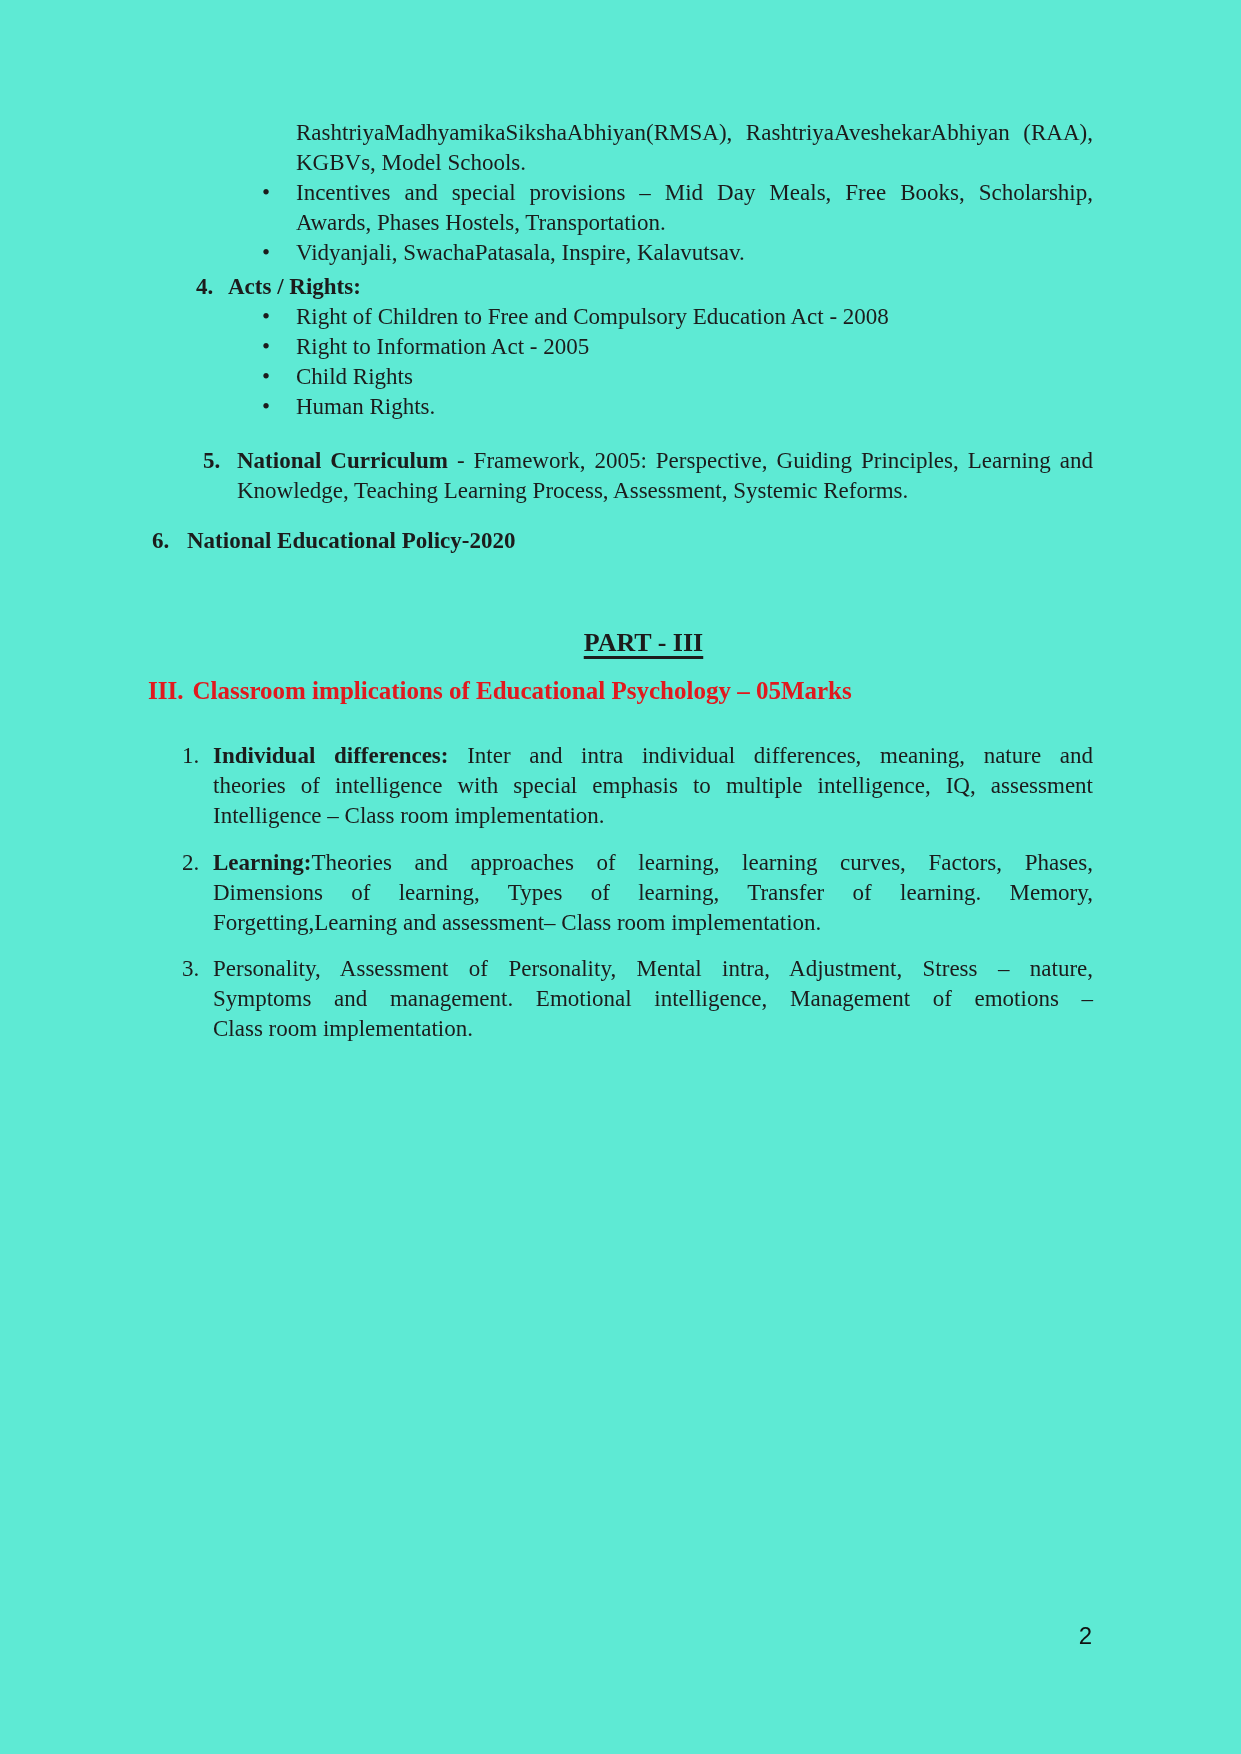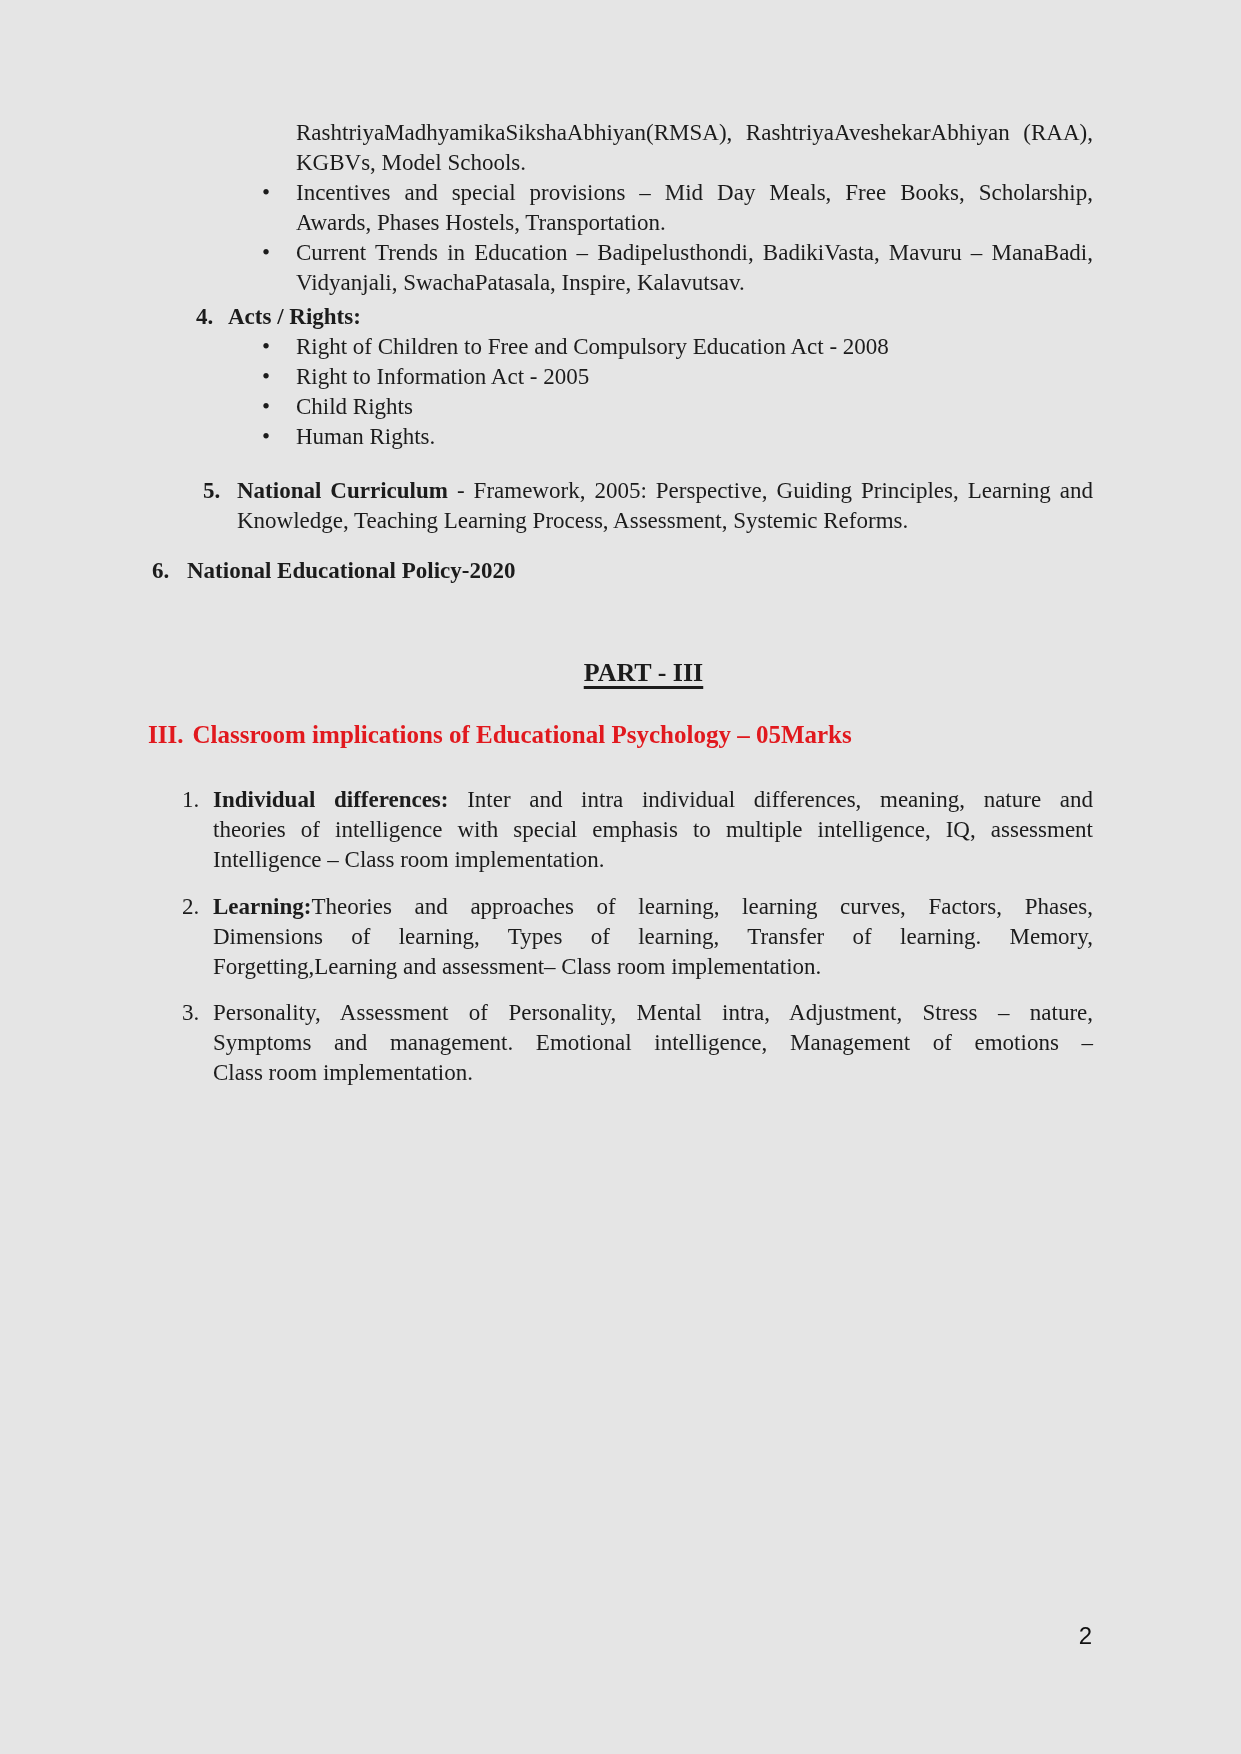--- a/index.html
+++ b/index.html
@@ -1,21 +1,21 @@
 <!DOCTYPE html>
 <html><head>
 <meta charset="utf-8">
 <title>Document</title>
 <style>
   html,body{margin:0;padding:0;background:#ffffff;}
   .page{
     position:relative;
     width:1241px;
     height:1754px;
-    background:#e5e5e5;
+    background:#5eead4;
     font-family:"Liberation Serif","DejaVu Serif",serif;
     color:#1c1c1c;
     font-size:23px;
     overflow:hidden;
   }
   .line{line-height:30px;white-space:nowrap;}
   .jl{text-align:justify;text-align-last:justify;text-justify:inter-word;}
   b{font-weight:bold;}
 
   
@@ -34,21 +34,21 @@
   .sec5{display:flex;margin:24px 148px 0 203px;}
   .sec5 .num{flex:0 0 34px;font-weight:bold;}
   .sec6{display:flex;margin:20px 148px 0 152px;font-weight:bold;}
   .sec6 .num{flex:0 0 35px;}
 
   
   .part{margin-top:70px;padding-left:46px;text-align:center;font-size:26px;font-weight:bold;line-height:34px;}
   .part span{text-decoration:underline;text-decoration-thickness:2.5px;text-underline-offset:5px;}
 
   
-  .redtitle{margin:28px 148px 0 148px;font-size:25px;font-weight:bold;line-height:34px;color:#e1191e;white-space:nowrap;}
+  .redtitle{margin:14px 148px 0 148px;font-size:25px;font-weight:bold;line-height:34px;color:#e1191e;white-space:nowrap;}
   .redtitle .rnum{margin-right:9px;}
 
   
   .item{display:flex;margin-right:148px;margin-left:182px;}
   .item .num{flex:0 0 31px;}
   .mt33{margin-top:33px;}
   .mt17{margin-top:17px;}
   .mt16{margin-top:16px;}
 
   .pagenum{
@@ -71,21 +71,20 @@
     <div class="li">
       <div class="bul">•</div>
       <div class="content">
         <div class="line jl">Incentives and special provisions – Mid Day Meals, Free Books, Scholarship,</div>
         <div class="line">Awards, Phases Hostels, Transportation.</div>
       </div>
     </div>
     <div class="li">
       <div class="bul">•</div>
       <div class="content">
-        <div class="line jl">Current Trends in Education – Badipelusthondi, BadikiVasta, Mavuru – ManaBadi,</div>
         <div class="line">Vidyanjali, SwachaPatasala, Inspire, Kalavutsav.</div>
       </div>
     </div>
   </div>
 
   <div class="sec4">
     <div class="num line">4.</div>
     <div class="line">Acts / Rights:</div>
   </div>
   <div class="acts">

